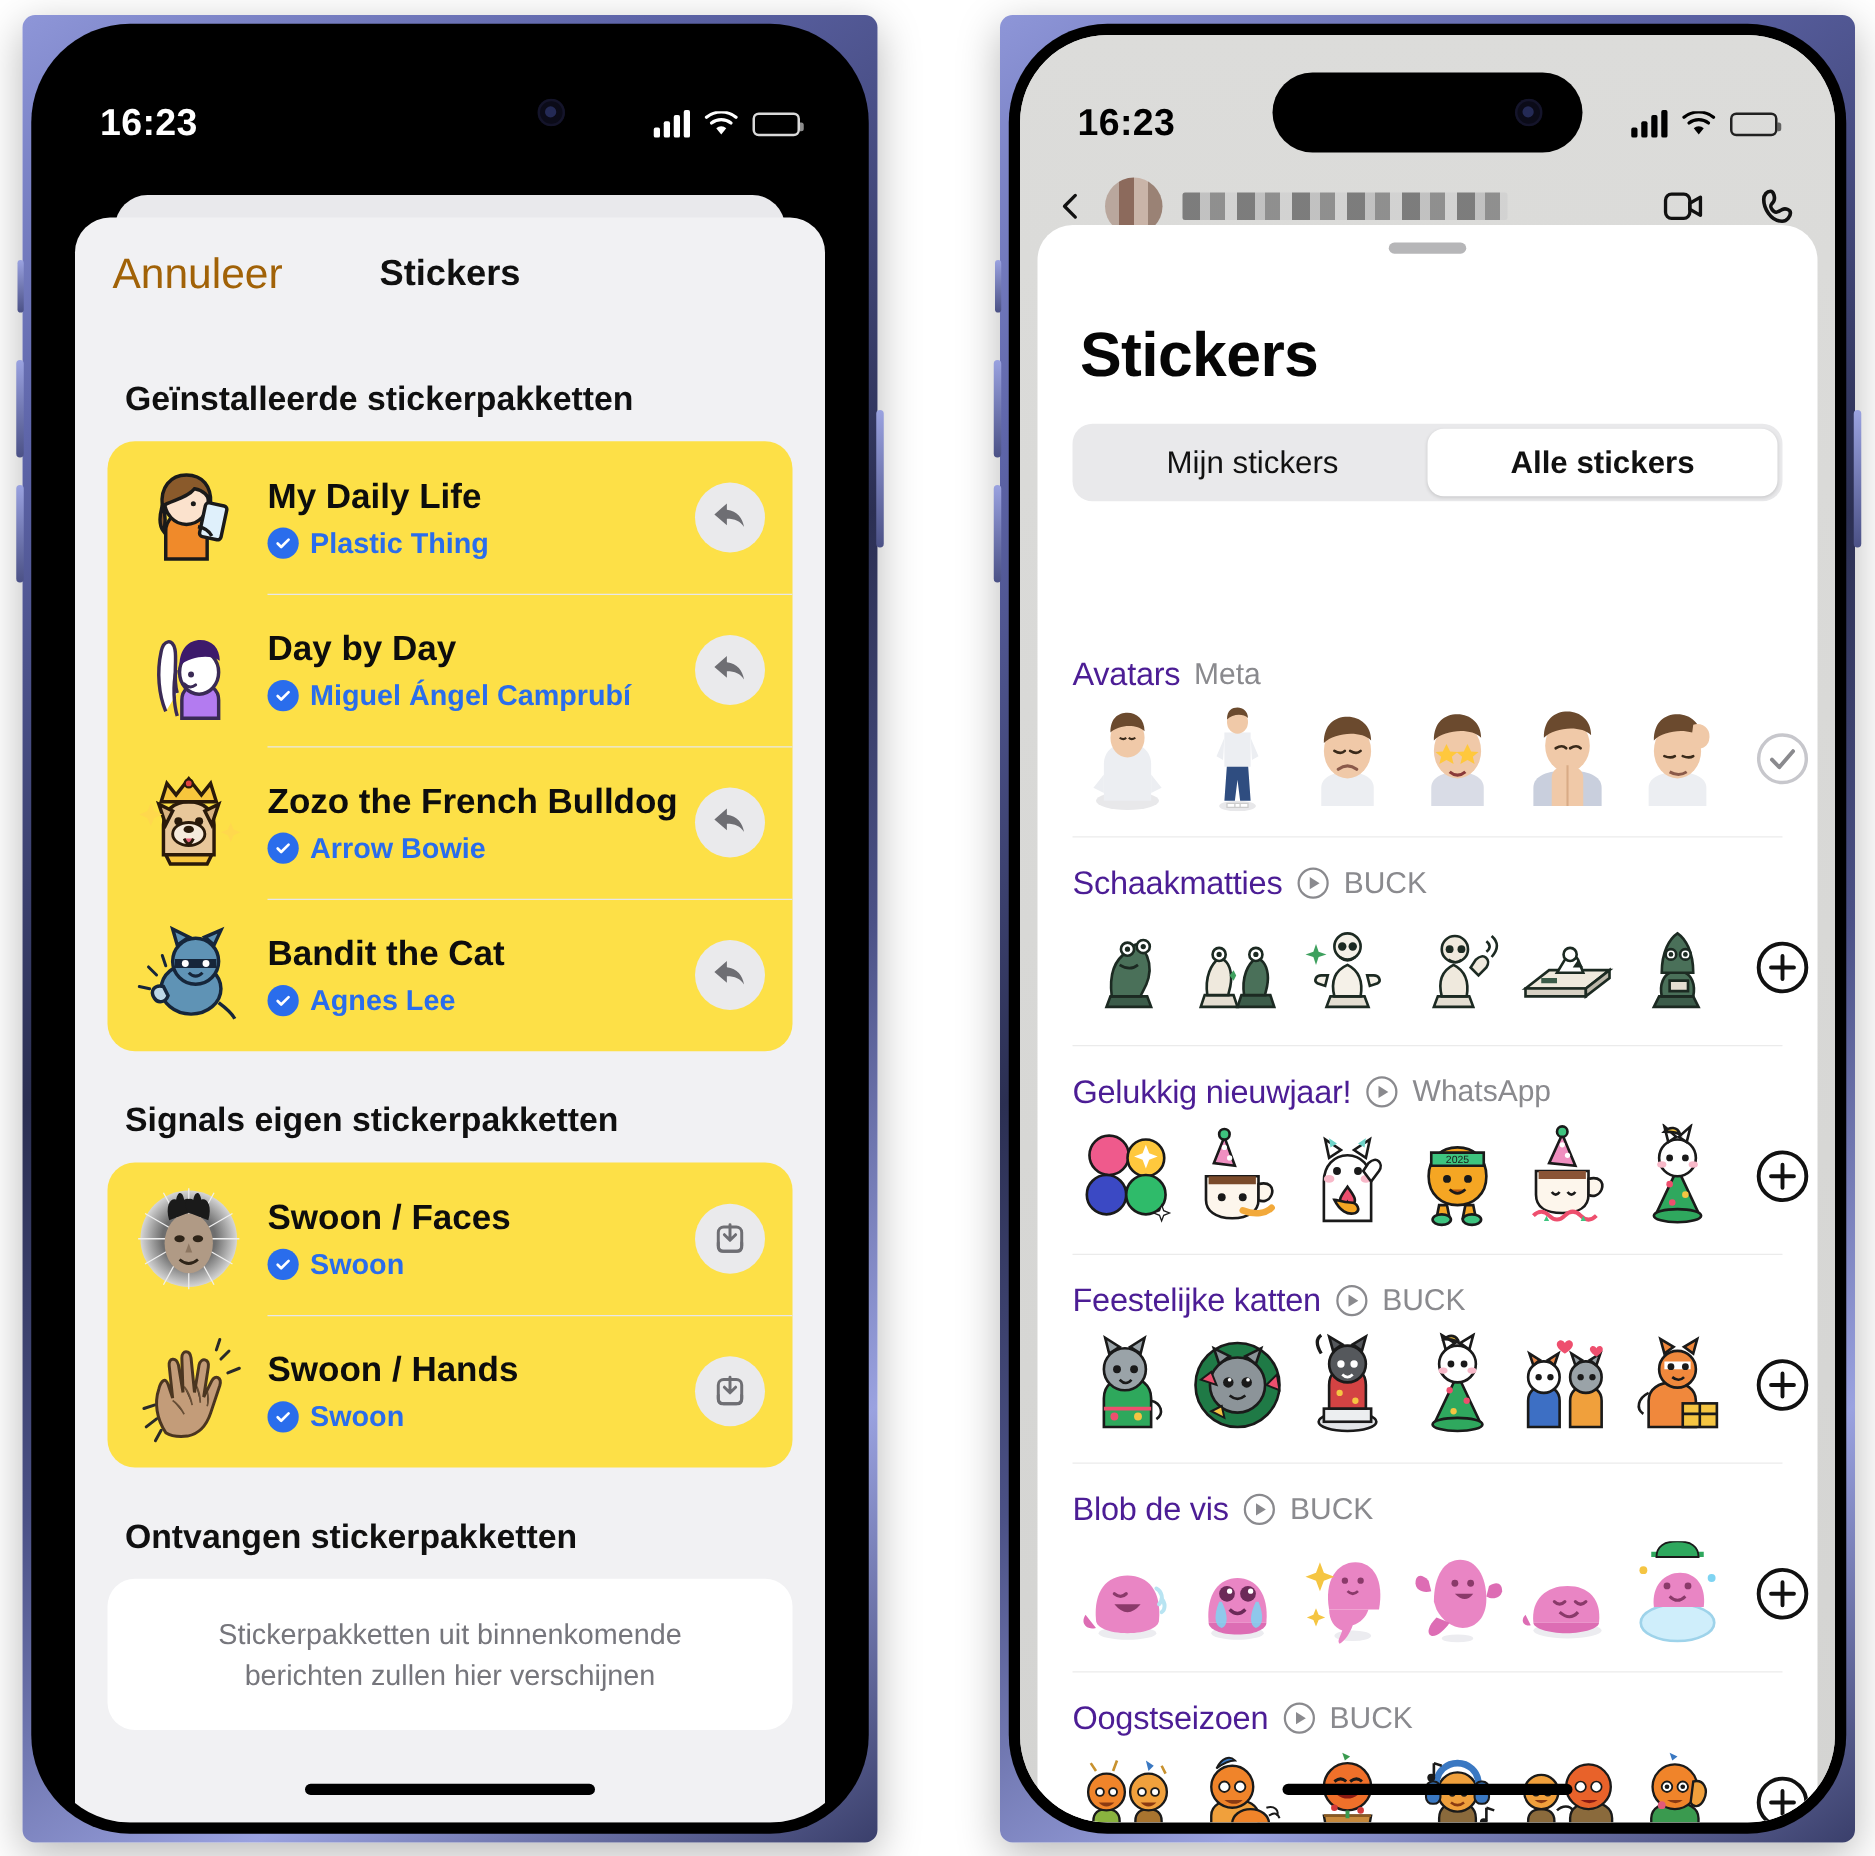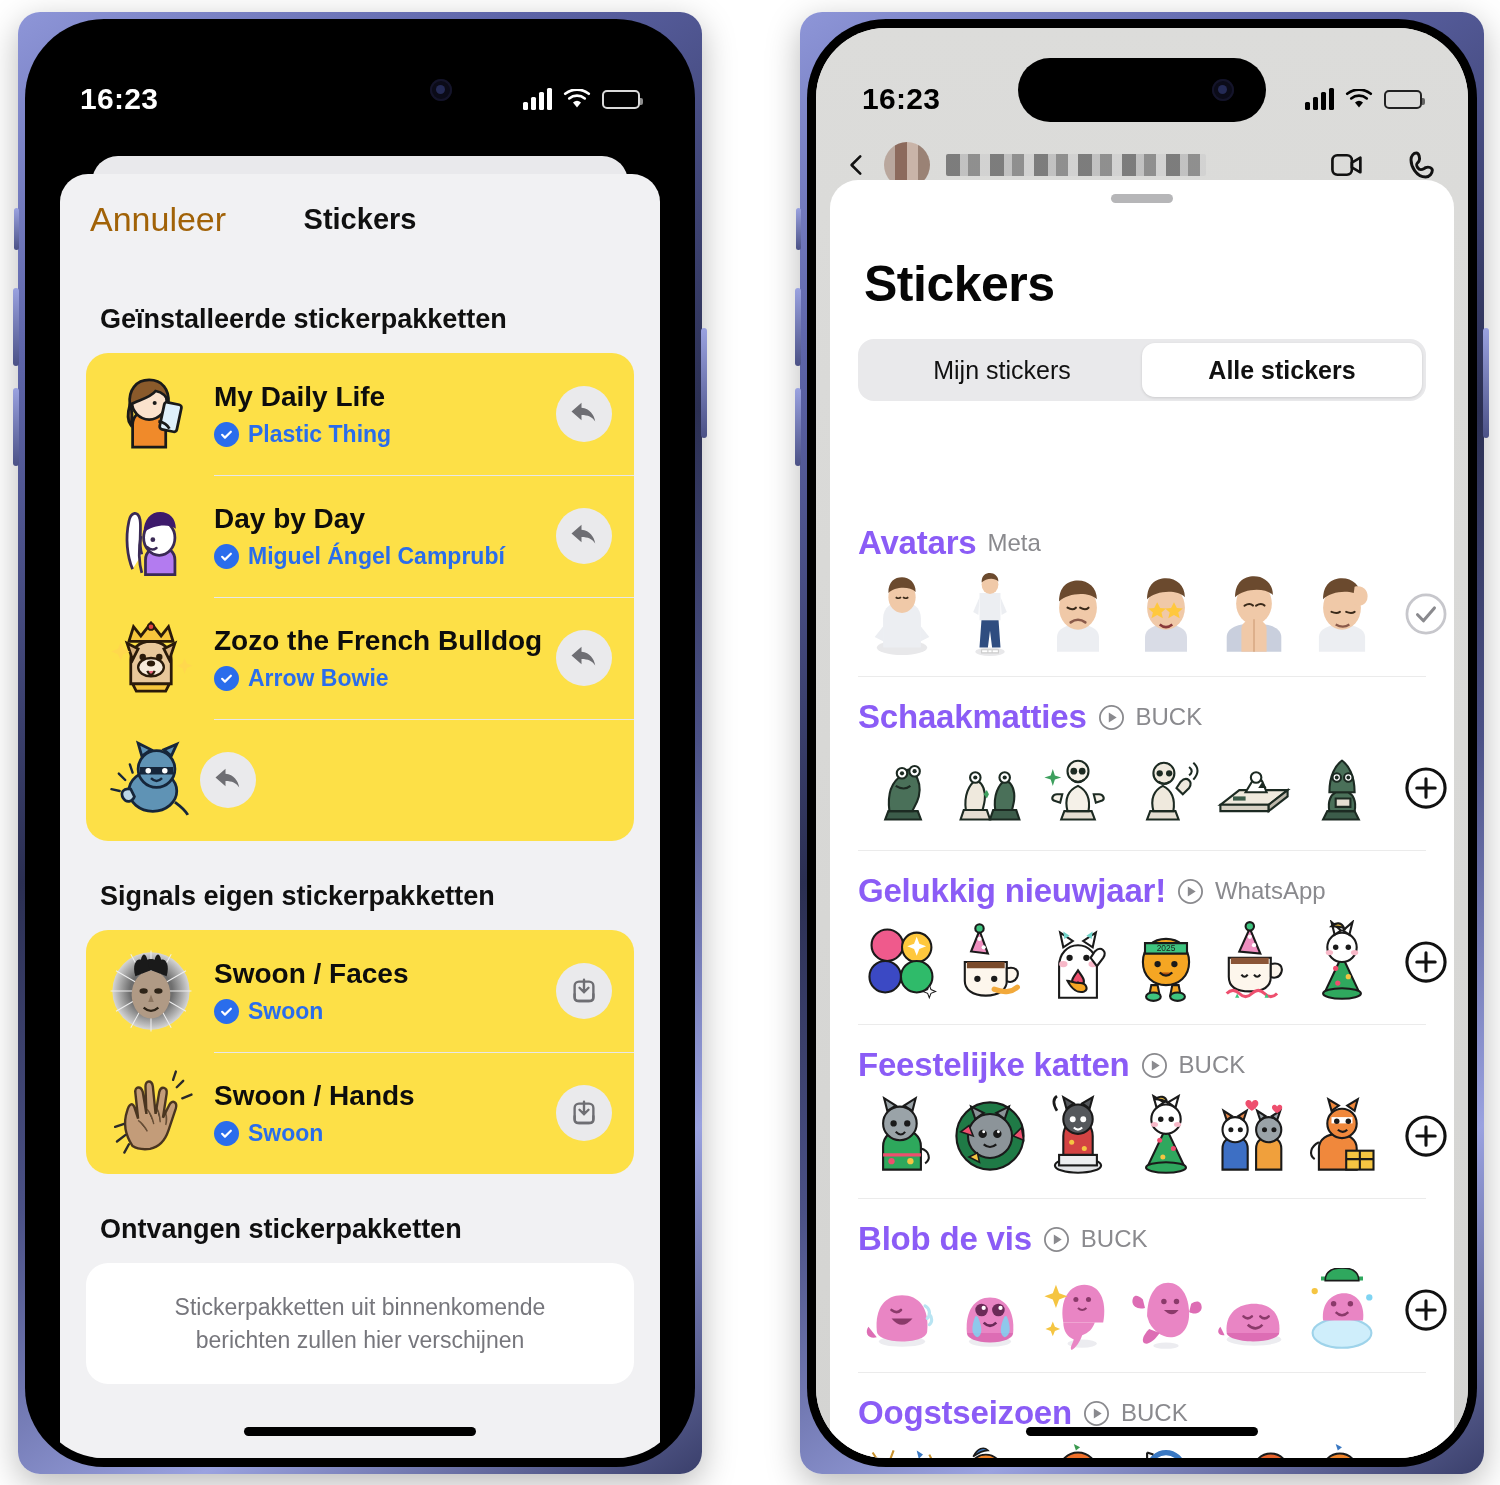--- a/index.html
+++ b/index.html
@@ -7,21 +7,21 @@
     width: 1500px; height: 1485px;
     background: #ffffff;
     font-family: "Liberation Sans", sans-serif;
     overflow: hidden;
   }
   .stage { position: relative; width: 1500px; height: 1485px; }
 
   
   .phone {
     position: absolute;
-    border-radius: 22px;
+    border-radius: 10px;
     background: linear-gradient(145deg,#8e96d8 0%, #5d64a8 18%, #2b2f52 45%, #4b5186 62%, #9aa2e0 82%, #3a3f6b 100%);
     padding: 7px;
     box-shadow: 0 10px 34px rgba(0,0,0,.28);
   }
   .phone-inner {
     width: 100%; height: 100%;
     border-radius: 79px;
     background: #000;
     padding: 9px;
     position: relative;
@@ -150,21 +150,21 @@
     display:flex; padding:4px; position:relative;
   }
   .seg-item { flex:1; display:flex; align-items:center; justify-content:center;
     font-size:25px; color:#111; border-radius:13px; }
   .seg-item.active { background:#fff; box-shadow:0 1px 3px rgba(0,0,0,.13); font-weight:600; }
 
   .ws-scroll { position:absolute; left:0; right:0; top:322px; bottom:0; overflow:hidden; }
   .ws-pack { padding:0 28px; position:relative; }
   .ws-pack + .ws-pack:before { content:""; position:absolute; left:28px; right:28px; top:0; height:1px; background:#ebebeb; }
   .ws-pack-head { display:flex; align-items:center; gap:11px; padding:22px 0 8px 0; }
-  .ws-pack-name { font-size:33px; font-weight:700; color:#8b5cf6; letter-spacing:-.2px; }
+  .ws-pack-name { font-size:26px; font-weight:400; color:#4c1d95; letter-spacing:-.2px; }
   .play-ic { width:27px; height:27px; flex:0 0 27px; }
   .ws-pack-pub { font-size:24px; color:#8a8a8e; }
   .ws-row { display:flex; align-items:center; gap:0; padding-bottom:18px; }
   .ws-stickers { flex:1; display:flex; align-items:center; justify-content:space-between; padding-right:18px; }
   .ws-st { width:88px; height:88px; display:flex; align-items:center; justify-content:center; }
   .ws-st svg { width:84px; height:84px; }
   .add-btn { width:44px; height:44px; flex:0 0 44px; }
   .add-btn svg { width:44px; height:44px; }
   .chk-btn { width:44px; height:44px; flex:0 0 44px; }
   .chk-btn svg { width:44px; height:44px; }
@@ -319,20 +319,31 @@
                     <path d="M40 24l-4-14 14 7zM72 24l6-13-14 6z" fill="#5f93b5" stroke="#16263a" stroke-width="3"></path>
                     <path d="M38 36h36v8H38z" fill="#16263a"></path>
                     <circle cx="47" cy="40" r="3" fill="#fff"></circle>
                       <circle cx="65" cy="40" r="3" fill="#fff"></circle>
                     <path d="M50 48q6 6 12 0" stroke="#16263a" stroke-width="2.6" fill="none"></path>
                     <path d="M28 60c-8-2-12 4-8 10 3 5 10 4 12-2z" fill="#bcd7e6" stroke="#16263a" stroke-width="3"></path>
                     <path d="M76 74c8 6 12 10 14 14" stroke="#16263a" stroke-width="3" fill="none"></path>
                     <path d="M22 50l-7-7M30 42l-3-9M16 62l-9-2" stroke="#16263a" stroke-width="2.6" stroke-linecap="round"></path>
                   </svg>
                 </div>
+                <div class="pack-text">
+                  <div class="pack-title">Bandit the Cat</div>
+                  <div class="pack-author">
+                    <span class="vbadge">
+                      <svg viewBox="0 0 24 24">
+                          <path d="M5 12.5l4.5 4.5L19 7.5" stroke="#fff" stroke-width="3.4" fill="none" stroke-linecap="round" stroke-linejoin="round"></path>
+                        </svg>
+                    </span>
+                    <span>Agnes Lee</span>
+                  </div>
+                </div>
                 <div class="act-btn">
                   <svg viewBox="0 0 24 24">
                       <path d="M10 7V3L2 10l8 7v-4.2c5.2 0 8.6 1.6 11 5.2-1-5.4-4.2-10.4-11-11z" fill="#6e6e73"></path>
                     </svg>
                 </div>
               </div>
 
             </div>
 
             <div class="sec-head">Signals eigen stickerpakketten</div>

